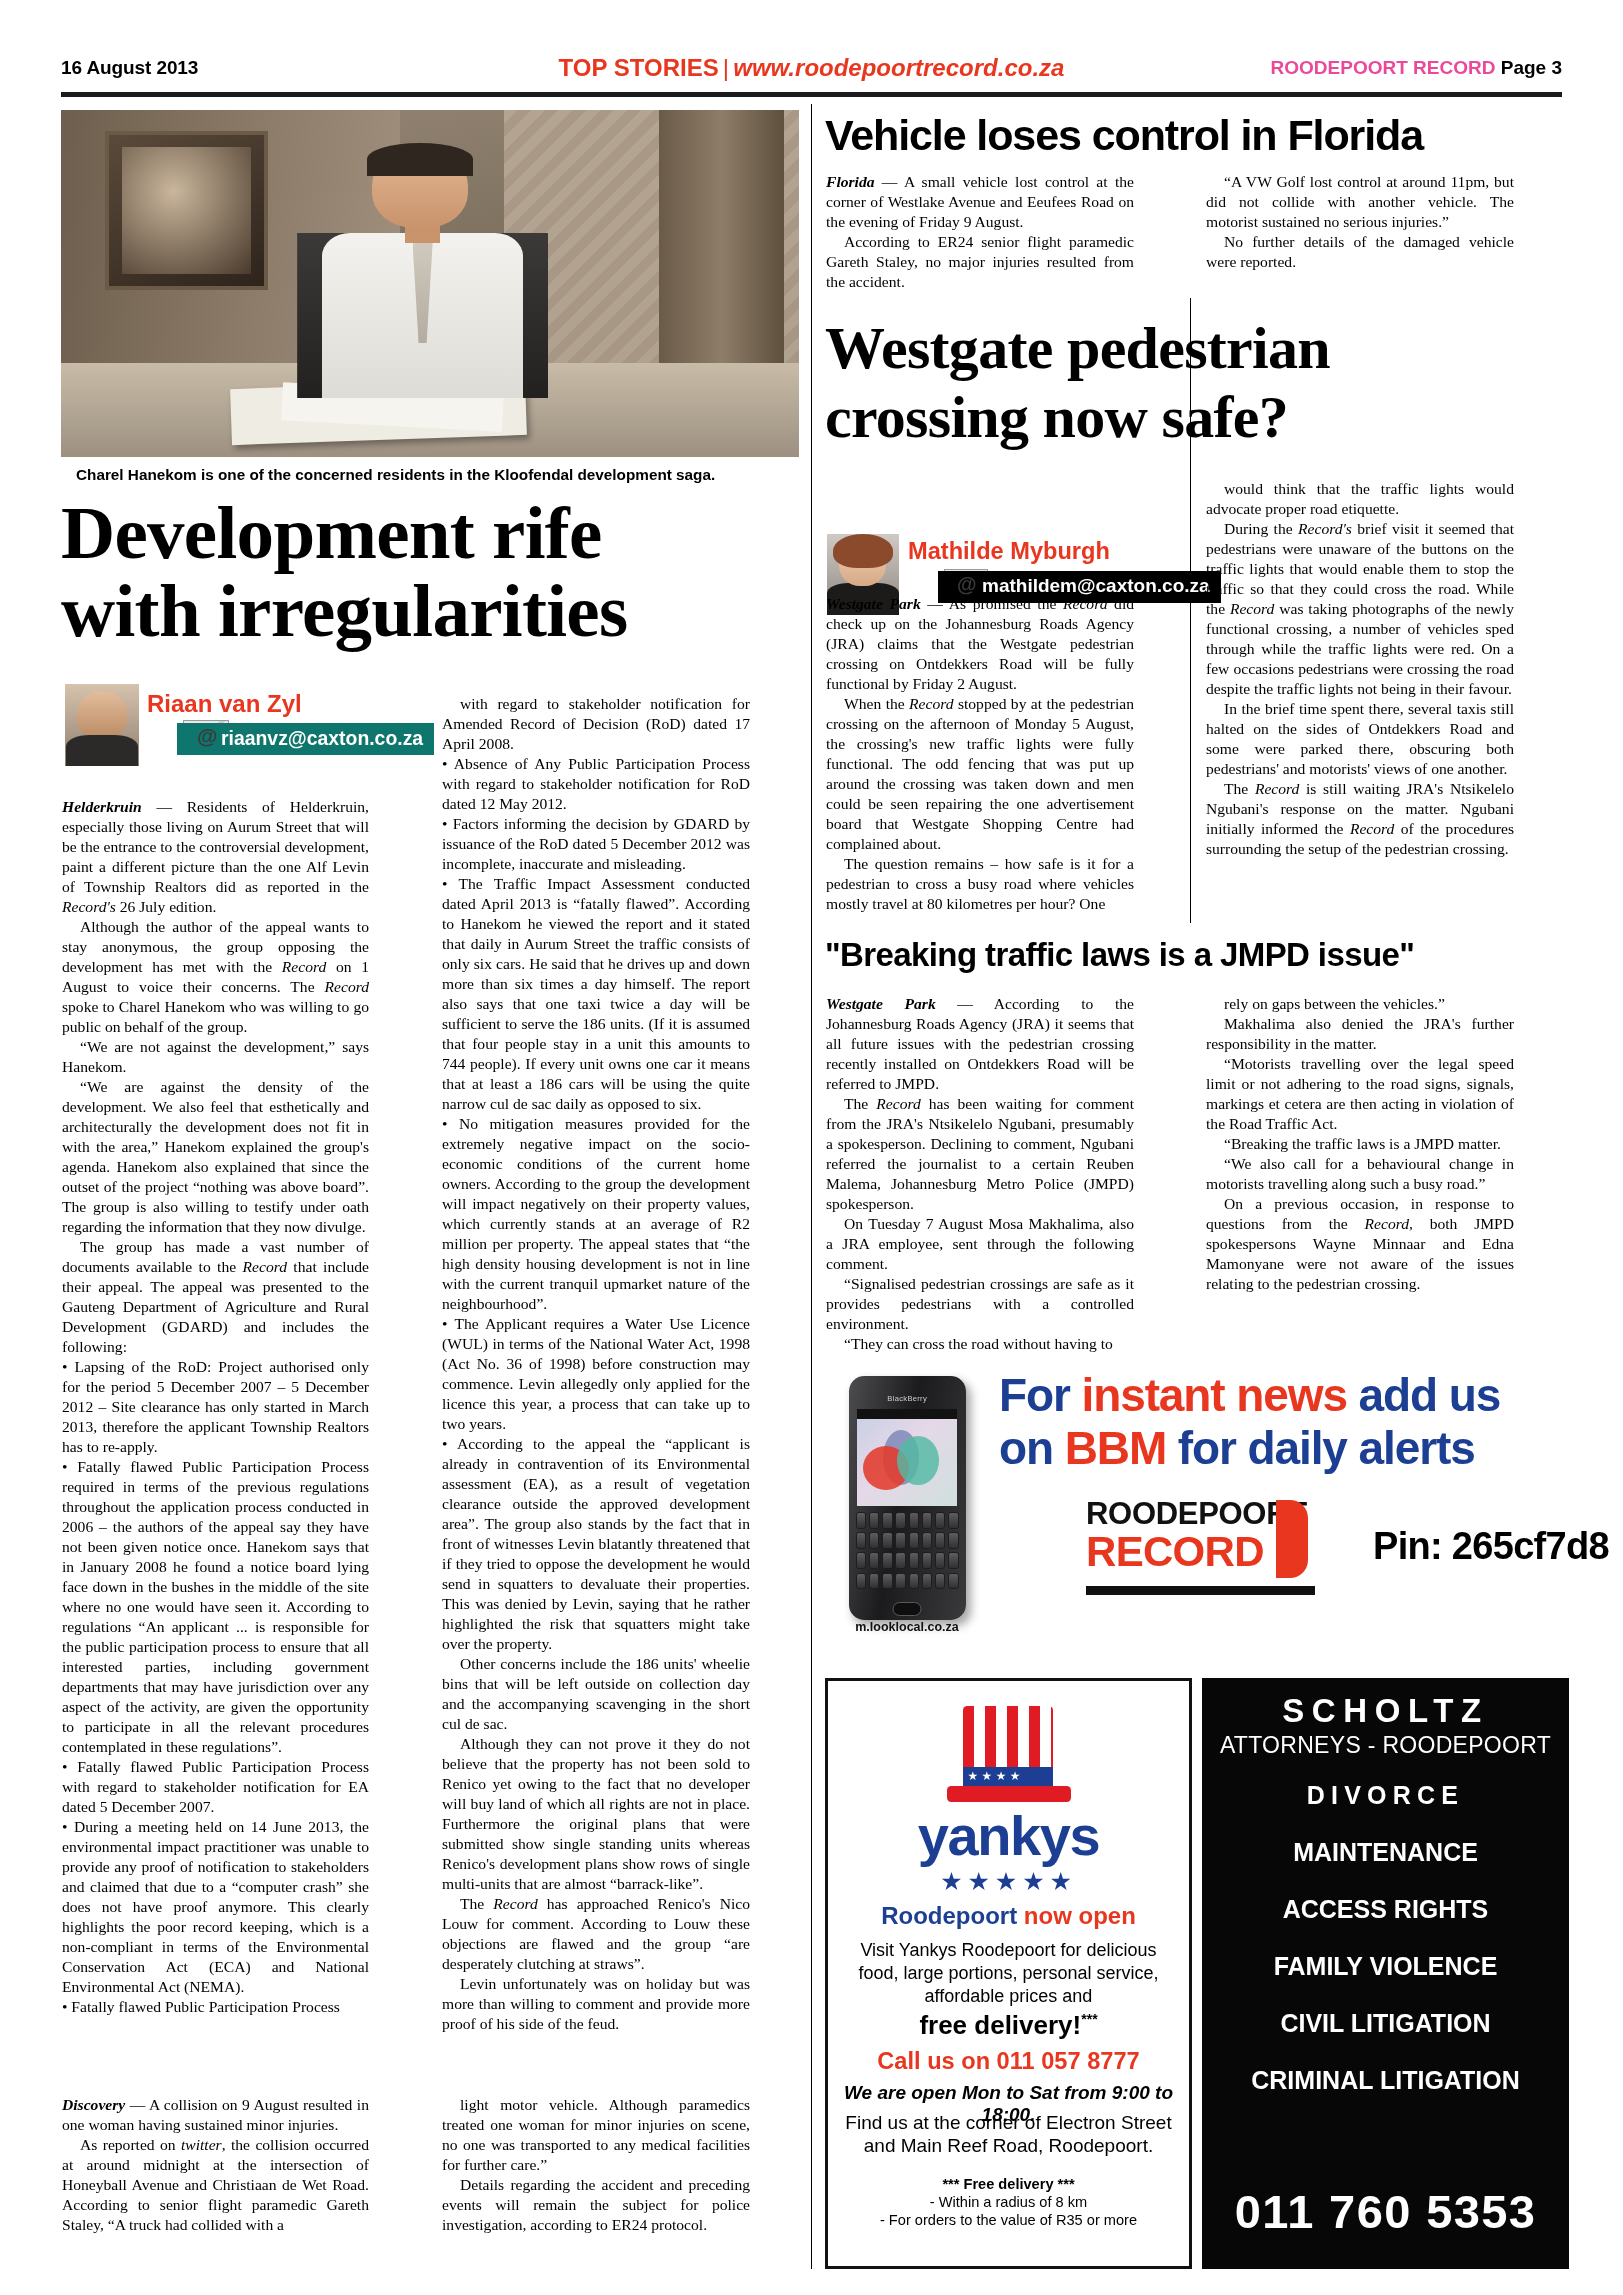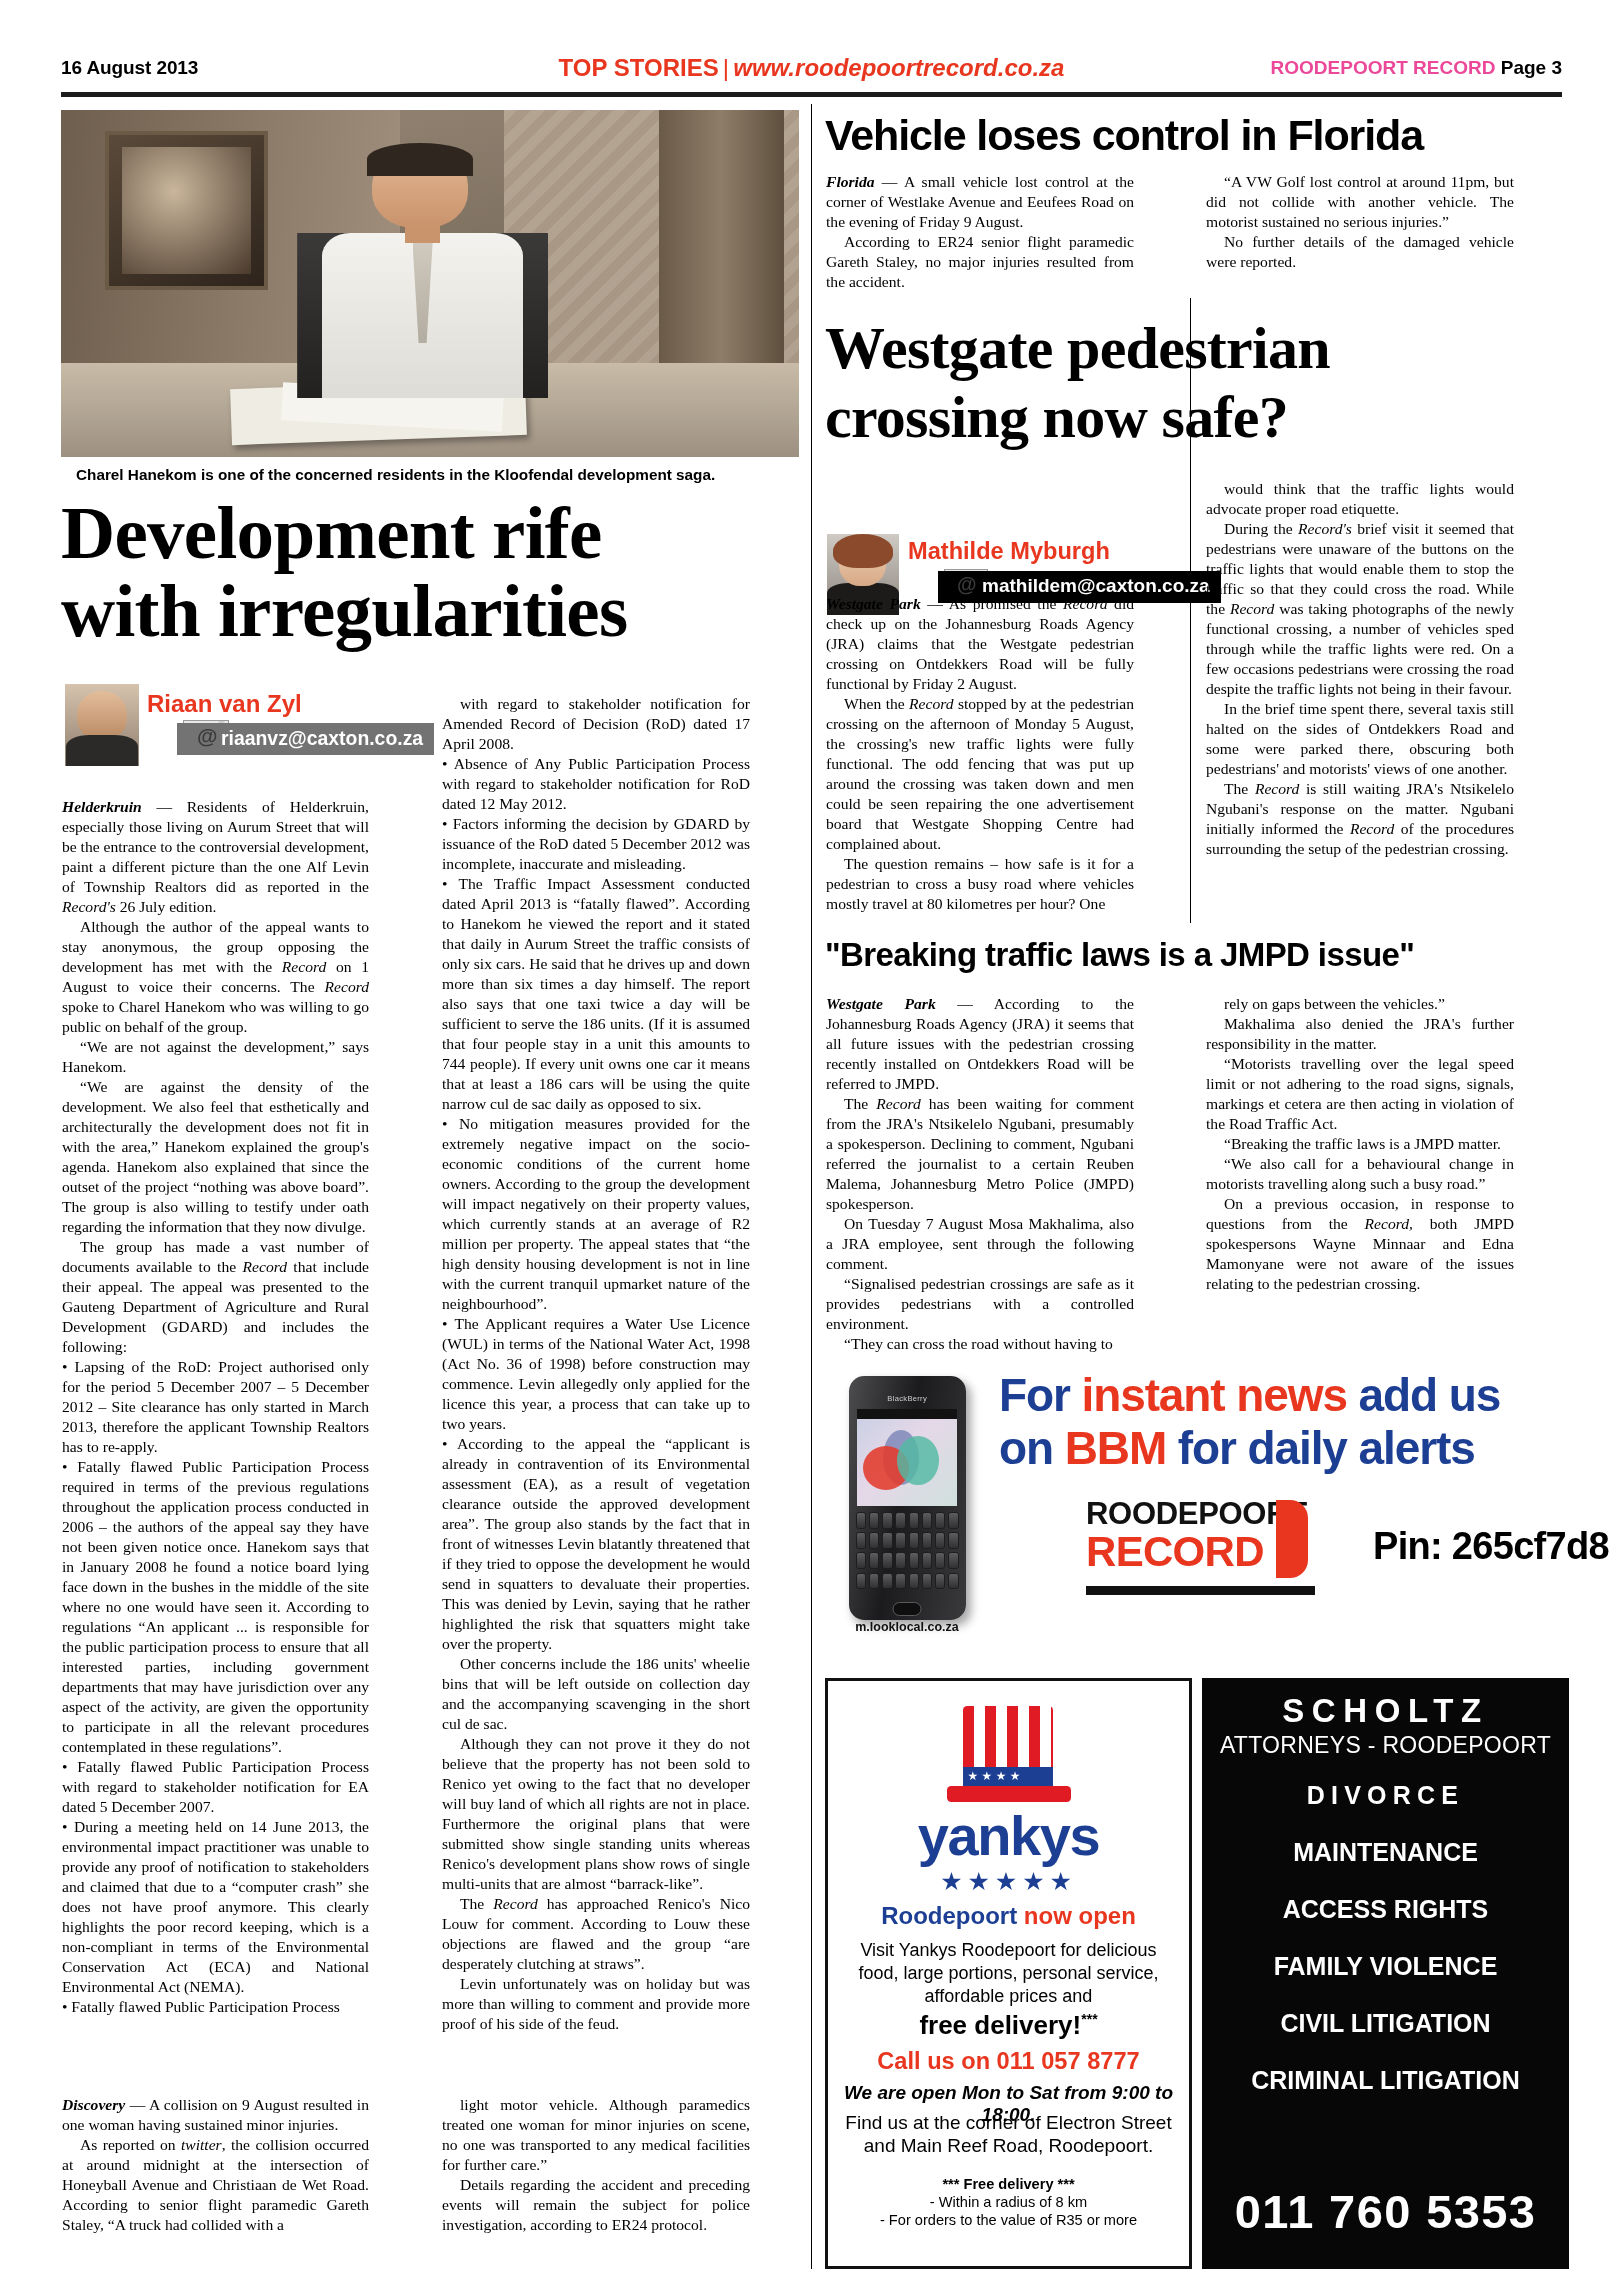--- a/index.html
+++ b/index.html
@@ -83,21 +83,21 @@
   .byline { position:absolute; left:65px; top:684px; width:347px; height:82px; }
   .byline .bphoto { position:absolute; left:0; top:0; width:74px; height:82px;
     background:linear-gradient(#d6c3ae,#8e7e6d); overflow:hidden; }
   .byline .bphoto .bhead { position:absolute; left:16%; top:8%; width:68%; height:60%;
     border-radius:48% 48% 44% 44%; background:linear-gradient(#e3bd9b,#b98a63); }
   .byline .bphoto .bbody { position:absolute; left:2%; top:62%; width:96%; height:40%;
     background:#2b2a28; border-radius:34% 34% 0 0; }
   .byline .bname { position:absolute; left:82px; top:5.6px;
     font-family:"Liberation Sans",sans-serif; font-weight:bold; font-size:24px; color:#e8361f; }
   .byline .bmail { position:absolute; left:112px; top:39px; height:32px;
-    background:#737373; color:#fff; padding:4.2px 11px 4.2px 44px;
+    background:#0f766e; color:#fff; padding:4.2px 11px 4.2px 44px;
     font-family:"Liberation Sans",sans-serif; font-weight:bold; font-size:19.4px; white-space:nowrap; }
   .byline .env { position:absolute; left:118px; top:36px; width:46px; height:35px;
     background:#e9e9e9; border:1.4px solid #9a9a9a; }
   .byline .env:after { content:""; position:absolute; left:0; top:0; width:100%; height:100%;
     background:linear-gradient(135deg, transparent 46%, #cfcfcf 47%, #cfcfcf 53%, transparent 54%); }
   .byline .at { position:absolute; left:132px; top:40px; font-family:"Liberation Sans",sans-serif;
     font-size:21px; font-weight:bold; color:#3a3a3a; z-index:3; }
 
   #l-col1 { left:62px; top:797px; width:307px; height:1055px; }
   #l-col2 { left:442px; top:694px; width:308px; height:1158px; }

